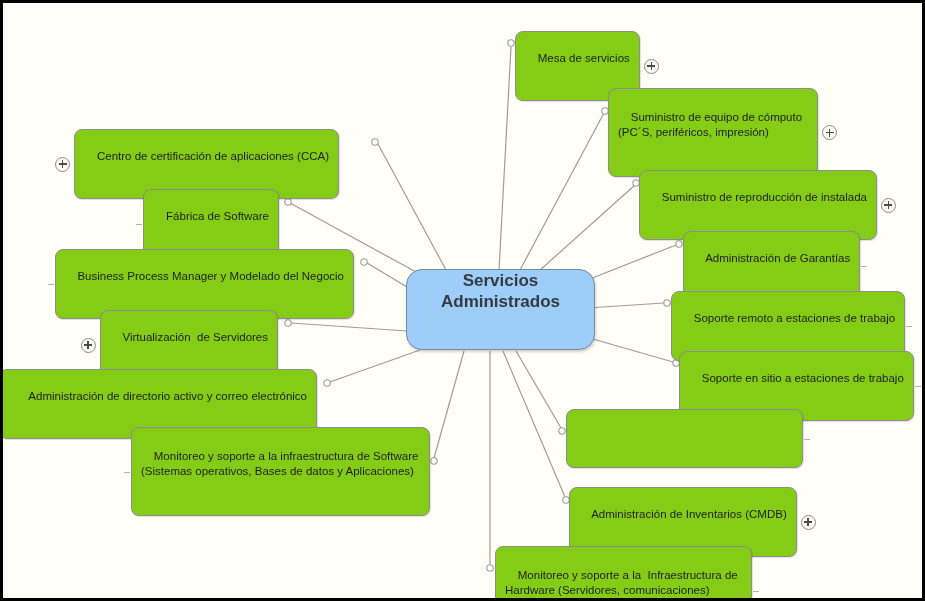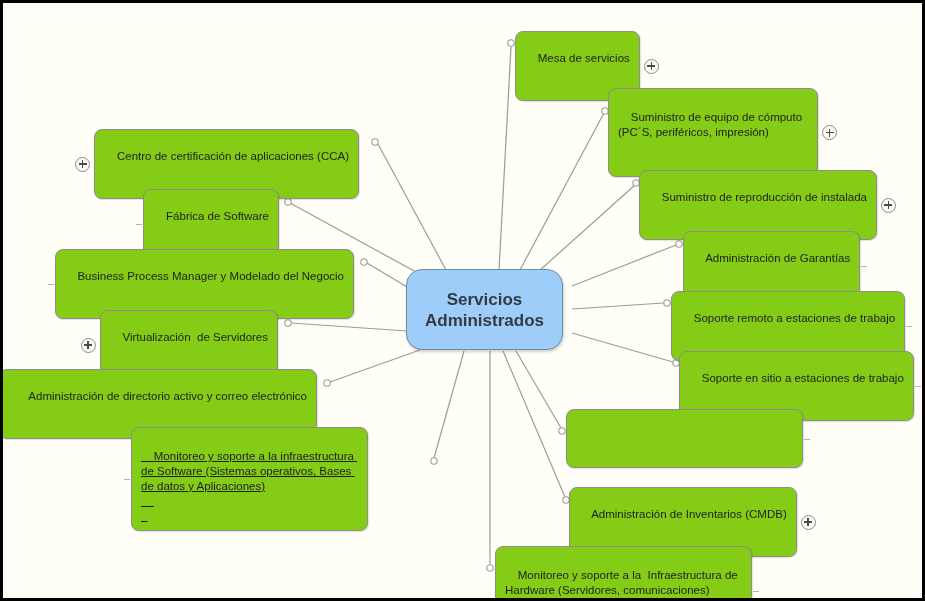--- a/index.html
+++ b/index.html
@@ -24,26 +24,26 @@
     white-space:pre;
     box-shadow:0.5px 1px 1px rgba(0,0,0,0.12);
   }
   .node.wrap {
     white-space:pre-wrap;
     box-sizing:border-box;
     padding:6px 9px;
   }
   .center-node {
     position:absolute;
-    left:403px; top:266px; width:157px; height:81px;
+    left:403px; top:266px; width:189px; height:81px;
     box-sizing:border-box;
     background:#9FCDFA;
     border:1.5px solid #708CA2;
     border-radius:16px;
-    display:flex; align-items:center; justify-content:center;
+    display:flex; align-items:flex-start; justify-content:center;
     text-align:center;
     font-weight:bold; font-size:17px; line-height:21px;
     color:#333A40;
     box-shadow:1px 2px 3px rgba(0,0,0,0.18);
   }
   .plus {
     position:absolute;
     width:13px; height:13px;
     border:1px solid #8a8a8a;
     border-radius:50%;
@@ -152,21 +152,21 @@
   <div class="node" style="left:566px;top:484px;">
     <span>Administración de Inventarios (CMDB)</span>
     <span class="plus plus-right"></span>
   </div>
 
   <div class="node wrap" style="left:492px;top:543px;width:257px;">
     <span>Monitoreo y soporte a la  Infraestructura de Hardware (Servidores, comunicaciones)</span>
     <span class="stub stub-right"></span>
   </div>
 
-  <div class="node" style="right:563px;top:126px;">
+  <div class="node" style="right:583px;top:126px;">
     <span>Centro de certificación de aplicaciones (CCA)</span>
     <span class="plus plus-left"></span>
   </div>
 
   <div class="node" style="right:643px;top:186px;">
     <span>Fábrica de Software</span>
     <span class="stub stub-left"></span>
   </div>
 
   <div class="node" style="right:568px;top:246px;">
@@ -177,18 +177,18 @@
   <div class="node" style="right:644px;top:307px;">
     <span>Virtualización  de Servidores</span>
     <span class="plus plus-left"></span>
   </div>
 
   <div class="node" style="right:605px;top:366px;padding-left:16px;">
     <span>Administración de directorio activo y correo electrónico</span>
     <span class="stub stub-left"></span>
   </div>
 
-  <div class="node wrap" style="left:128px;top:424px;width:237px;text-decoration:underline;">
+  <div class="node wrap" style="left:128px;top:424px;width:299px;">
     <span>Monitoreo y soporte a la infraestructura de Software (Sistemas operativos, Bases de datos y Aplicaciones)</span>
     <span class="stub stub-left"></span>
   </div>
 
 </div>
 
 </body></html>

